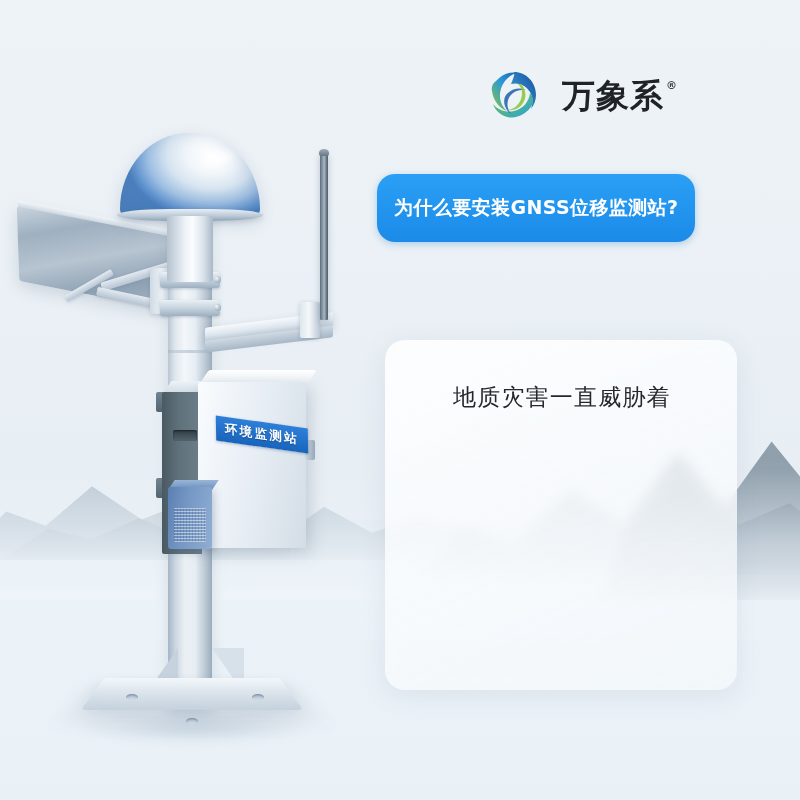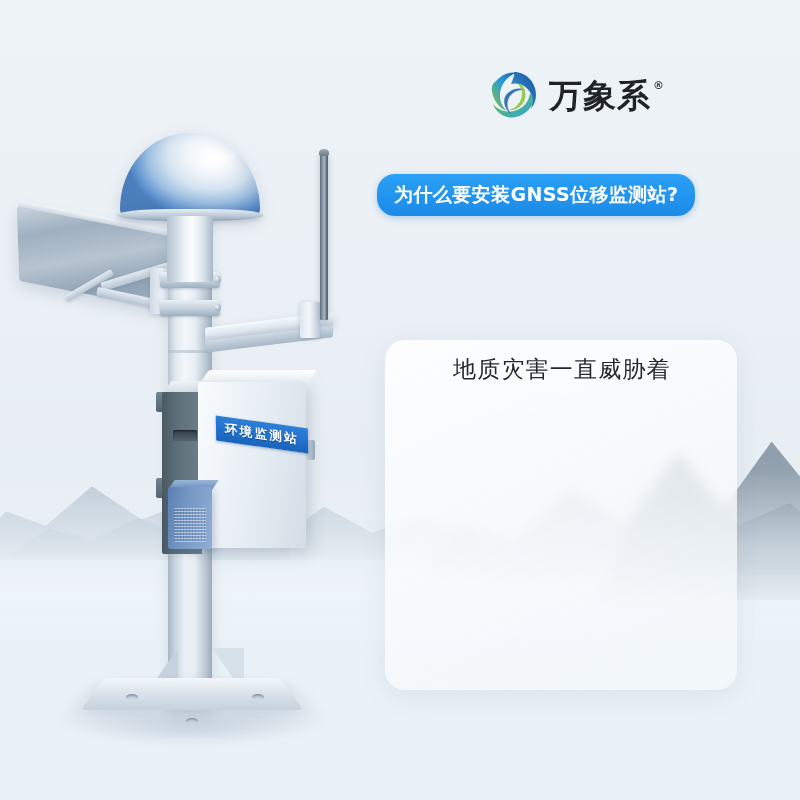--- a/index.html
+++ b/index.html
@@ -251,34 +251,34 @@
   }
   .ground-shadow{
     position:absolute;left:78px;top:710px;width:230px;height:34px;border-radius:50%;
     background:radial-gradient(ellipse at 50% 50%,rgba(120,145,170,.30),rgba(120,145,170,0) 72%);
     filter:blur(5px);
   }
 
   
   #logo{
     position:absolute;left:488px;top:66px;width:170px;height:58px;
-    display:flex;align-items:center;gap:9px;
+    display:flex;align-items:center;gap:22px;
   }
   #logo .mark{width:52px;height:52px;flex:0 0 52px;}
   #logo .wordmark{
     position:relative;display:flex;align-items:flex-start;
     font-family:"DejaVu Sans","Liberation Sans",sans-serif;
     font-size:33px;font-weight:700;color:#1f2327;letter-spacing:1px;line-height:1;
     white-space:nowrap;
   }
   #logo .reg{font-size:11px;font-weight:700;margin-left:2px;margin-top:1px;color:#3a3f45;}
 
   .badge{
     position:absolute;left:377px;top:174px;
-    height:36px;padding:3px 17px;
+    height:36px;padding:16px 17px;
     display:inline-flex;align-items:center;
     background:linear-gradient(180deg,#2aa0f5,#1b8ae8);
     border-radius:18px;
     box-shadow:0 2px 7px rgba(25,120,205,.30);
   }
   .badge span{
     color:#ffffff;font-size:19px;font-weight:700;letter-spacing:.4px;
     font-family:"DejaVu Sans","Liberation Sans",sans-serif;white-space:nowrap;
   }
 
@@ -292,21 +292,21 @@
   .glass-card{
     position:absolute;left:385px;top:340px;width:352px;height:350px;
     border-radius:20px;
     background:linear-gradient(155deg,rgba(255,255,255,.88) 0%,rgba(250,252,254,.80) 45%,rgba(244,248,251,.72) 100%);
     box-shadow:0 6px 26px rgba(95,120,145,.12);
     backdrop-filter:blur(6px);
     overflow:hidden;
   }
   .card-body{
     position:absolute;left:0;top:0;width:352px;height:350px;
-    padding:16px 18px 22px 18px;
+    padding:44px 18px 22px 18px;
     box-sizing:border-box;
     display:flex;flex-direction:column;justify-content:space-between;
   }
   .card-line{
     font-family:"DejaVu Sans","Liberation Sans",sans-serif;
     font-size:23px;color:#24282c;letter-spacing:1.2px;line-height:1.2;
     white-space:nowrap;
   }
   .card-line.indent{padding-left:50px;}
   .card-line.pad{padding-left:6px;}

